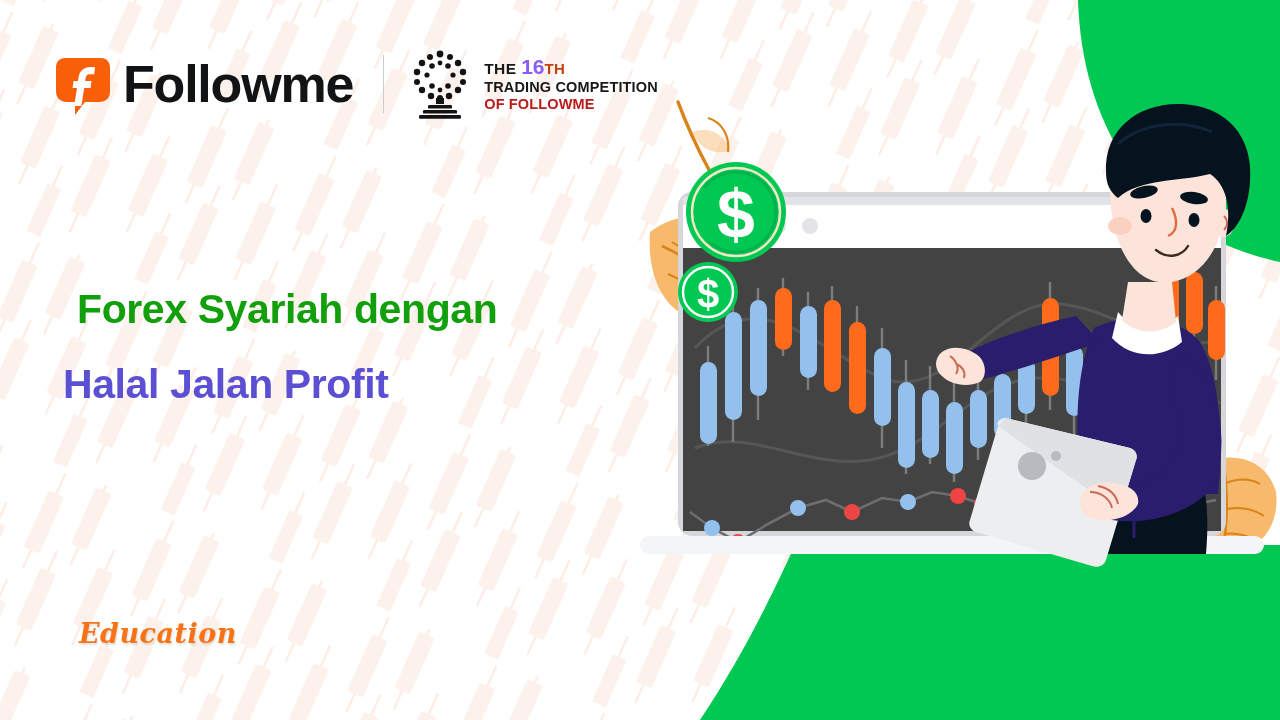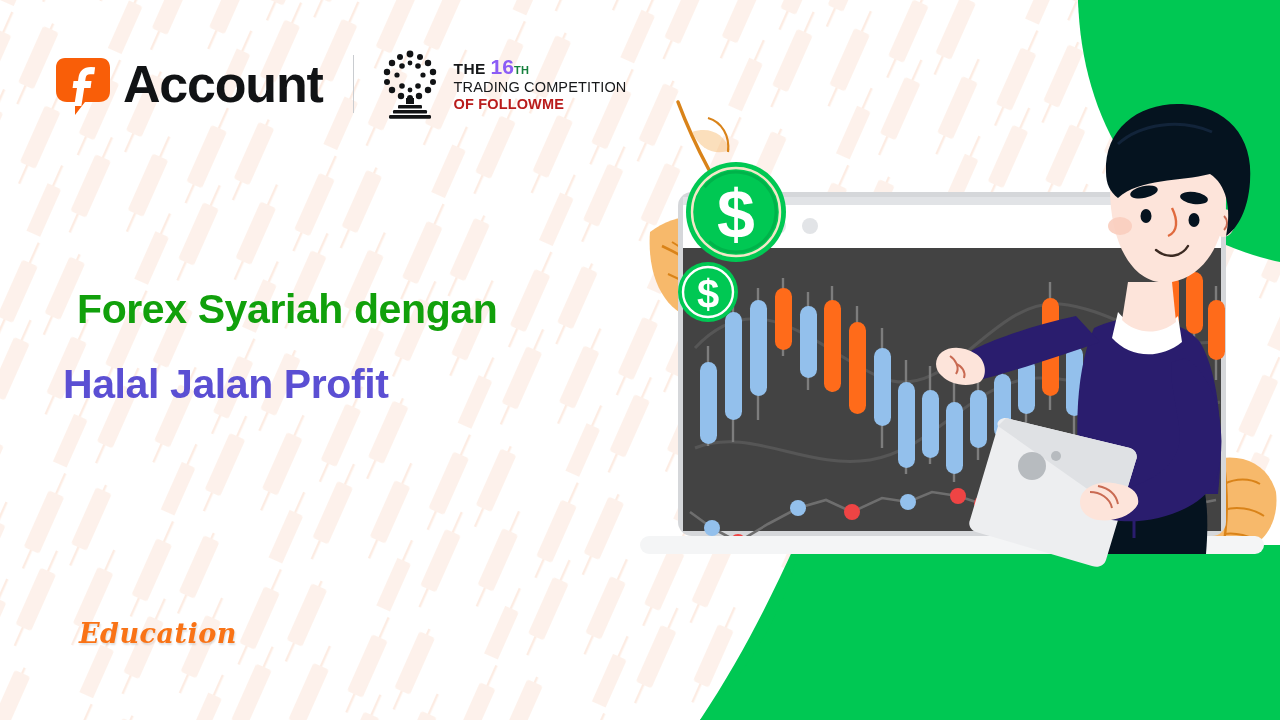--- a/index.html
+++ b/index.html
@@ -19,22 +19,22 @@
 
   .fm-logo-mark { width:56px; height:56px; position:relative; flex:none; }
   .fm-word { font-size:52px; font-weight:bold; letter-spacing:-1.2px; color:#111315; line-height:1; margin-left:12px; }
 
   .divider-v { width:1px; height:58px; background:#c9ccd0; margin:0 26px 0 30px; }
 
   .comp-block { display:flex; align-items:center; gap:14px; }
   .comp-text { line-height:1.18; }
   .comp-l1 { font-size:15.5px; font-weight:bold; letter-spacing:0.4px; color:#16181a; }
   .comp-l1 .num { color:#8b5cf6; font-size:21px; letter-spacing:0px; }
-  .comp-l1 .th { color:#15803d; font-size:11px; }
-  .comp-l2 { font-size:14.5px; font-weight:normal; letter-spacing:0.15px; color:#16181a; }
+  .comp-l1 .th { color:#c2410c; font-size:15px; }
+  .comp-l2 { font-size:14.5px; font-weight:bold; letter-spacing:0.15px; color:#16181a; }
   .comp-l3 { font-size:14.5px; font-weight:bold; letter-spacing:0.15px; color:#b91c1c; }
 
   
   #headline { position:absolute; left:63px; top:272px; width:560px; z-index:20; }
   .hl-line { font-size:41px; font-weight:bold; line-height:75px; letter-spacing:-0.4px; white-space:nowrap; }
   .hl-green { color:#11A00B;margin-left:14px; }
   .hl-purple { color:#5B4FD3; }
 
   
   #category { position:absolute; left:52px; top:618px; z-index:20;
@@ -80,21 +80,21 @@
 
   <div id="header">
 
     <div class="fm-logo-mark">
       <svg viewBox="0 0 56 62" width="56" height="62">
         <path d="M10 2 H46 C51.5 2 55 6 55 11.5 V35 C55 42 51 46 44 46 H30 L20 59 V46 H12 C5.5 46 1 42 1 35 V11.5 C1 6 4.5 2 10 2 Z" fill="#F95E08"></path>
         <path d="M36 11 C28 11 24.5 15.5 23.5 21.5 L23 25 H18.5 L17.6 32 H22 L19.2 50 L26.4 50 L29.2 32 H35.6 L36.5 25 H30.2 L30.6 22.3 C31 19.6 32.2 18.2 35 18.2 H39.2 L40.1 11.2 Z" fill="#ffffff"></path>
       </svg>
     </div>
 
-    <div class="fm-word">Account</div>
+    <div class="fm-word">Followme</div>
 
     <div class="divider-v"></div>
 
     <div class="comp-block">
       <svg width="60" height="72" viewBox="0 0 60 72">
         <g fill="#111315">
           <circle cx="30" cy="6" r="3.4"></circle>
             <circle cx="20" cy="9" r="3"></circle>
             <circle cx="40" cy="9" r="3"></circle>
           <circle cx="12" cy="15" r="3.2"></circle>

